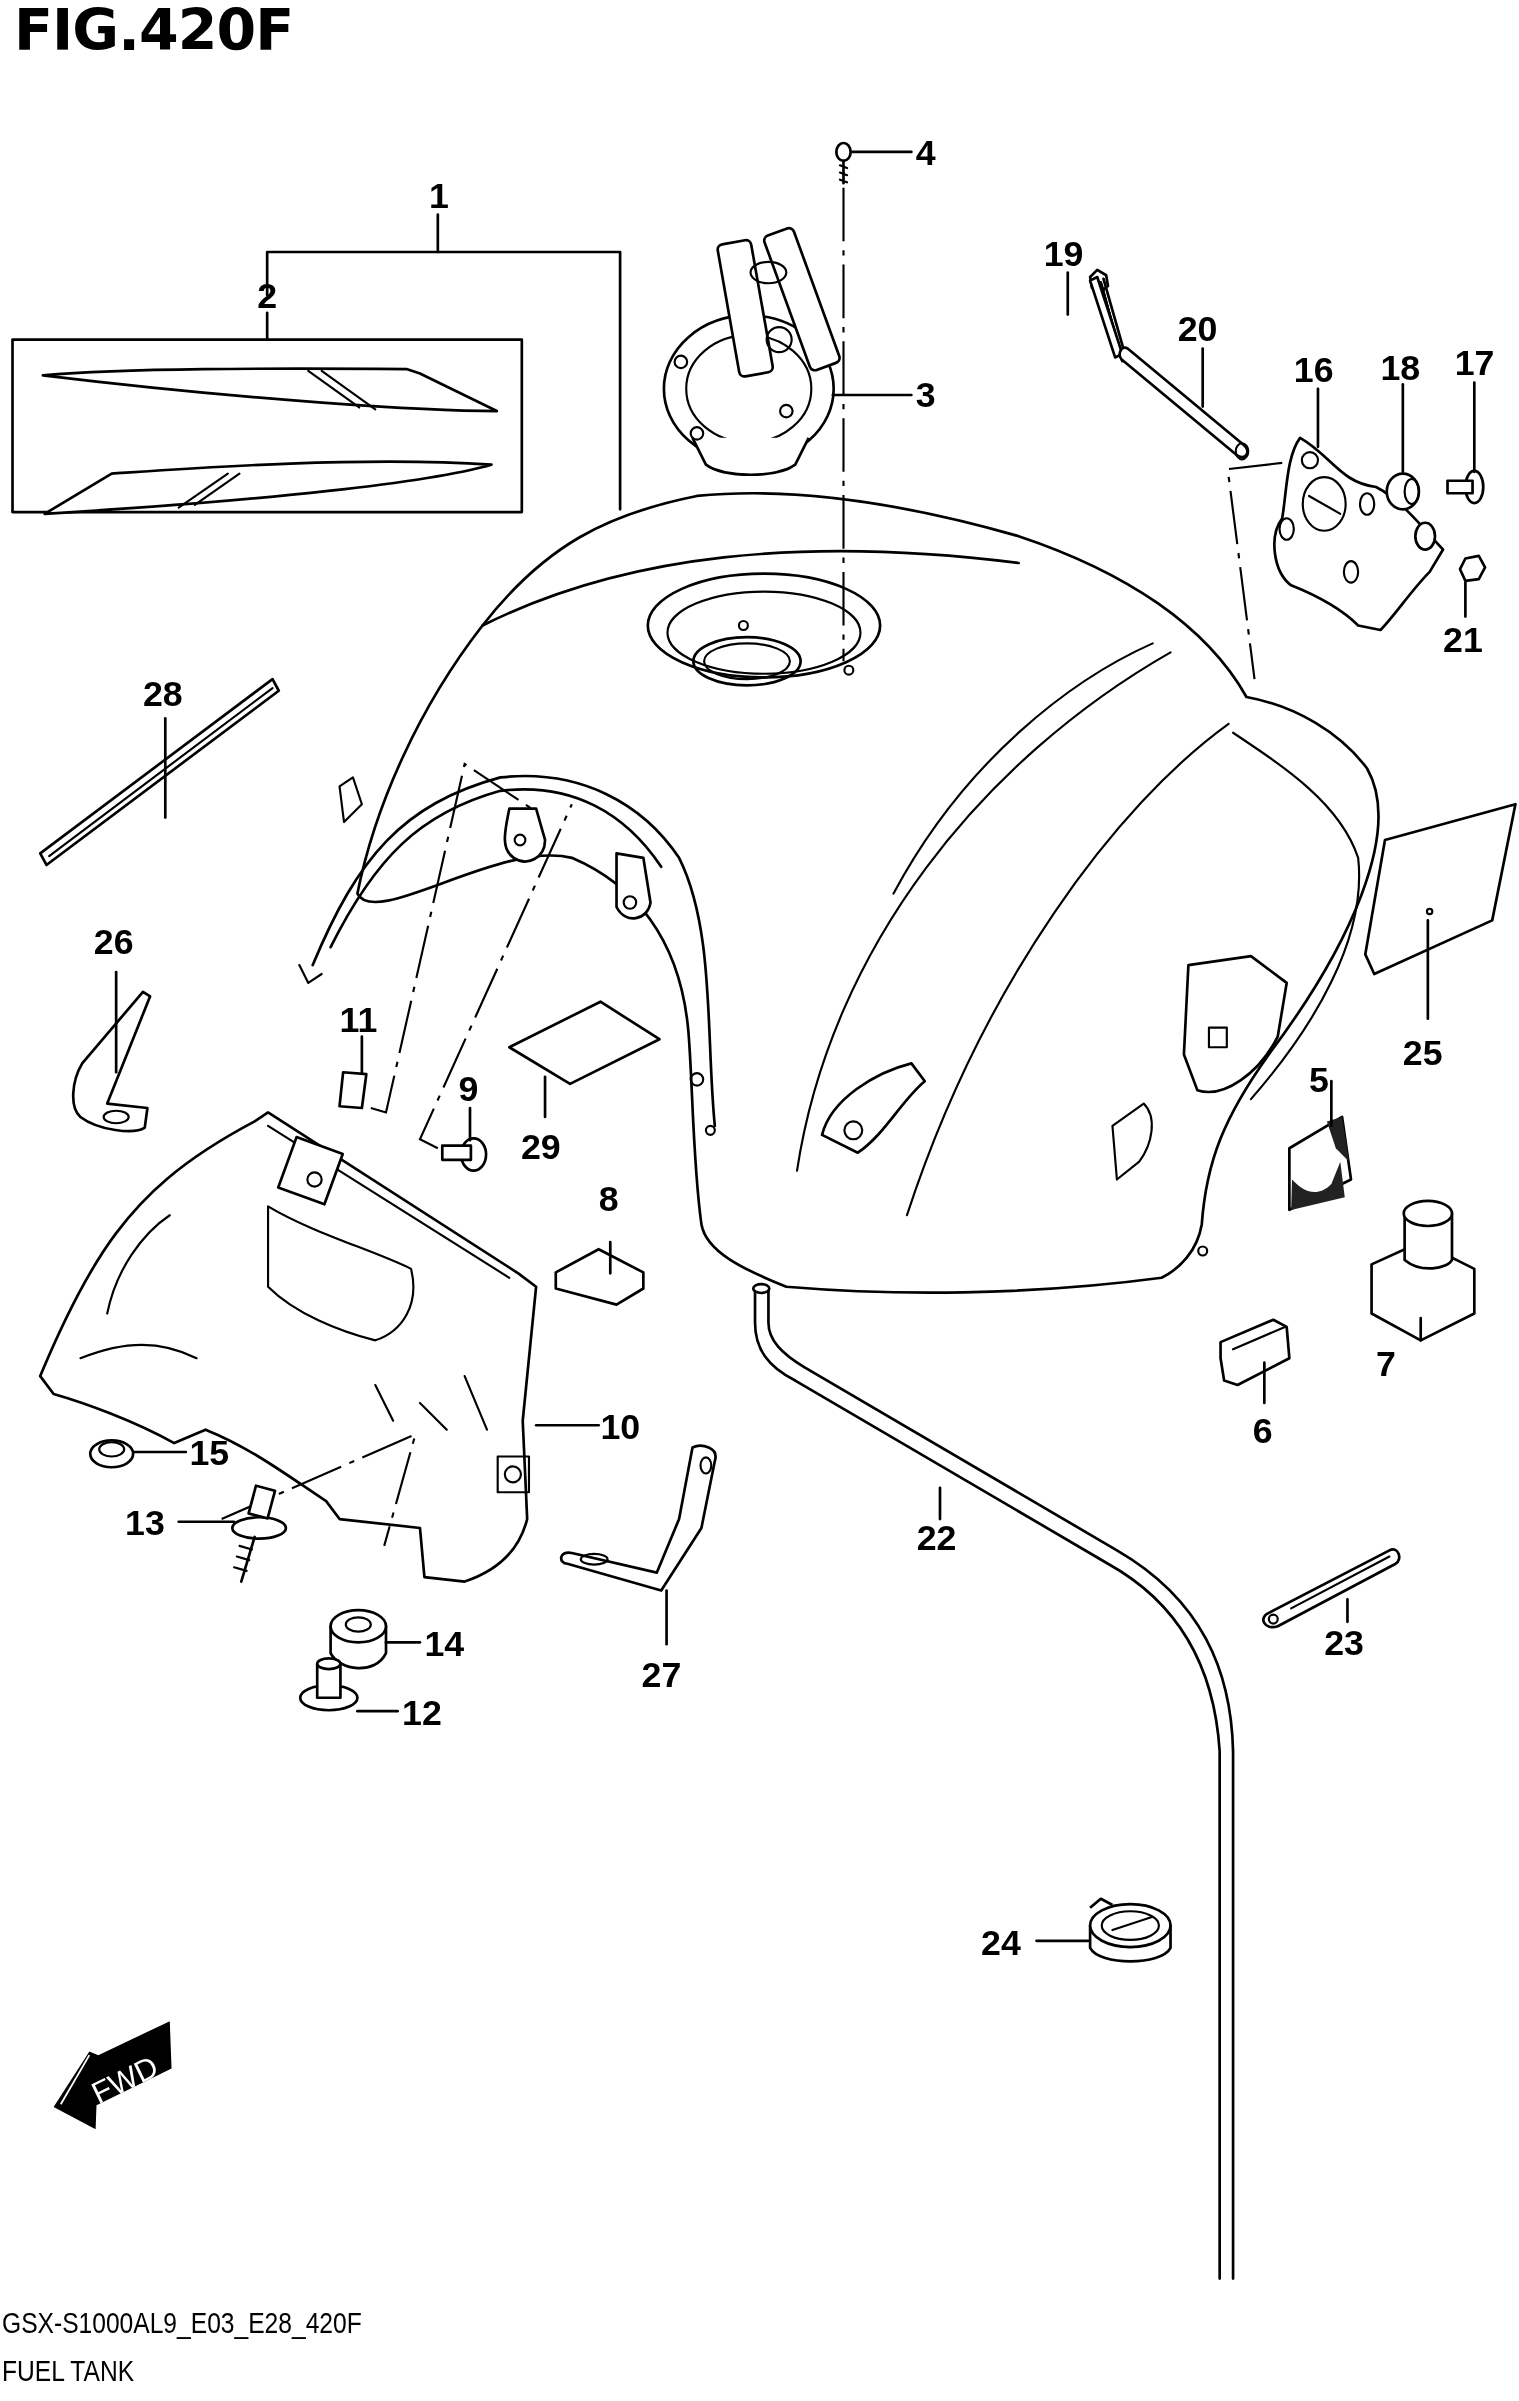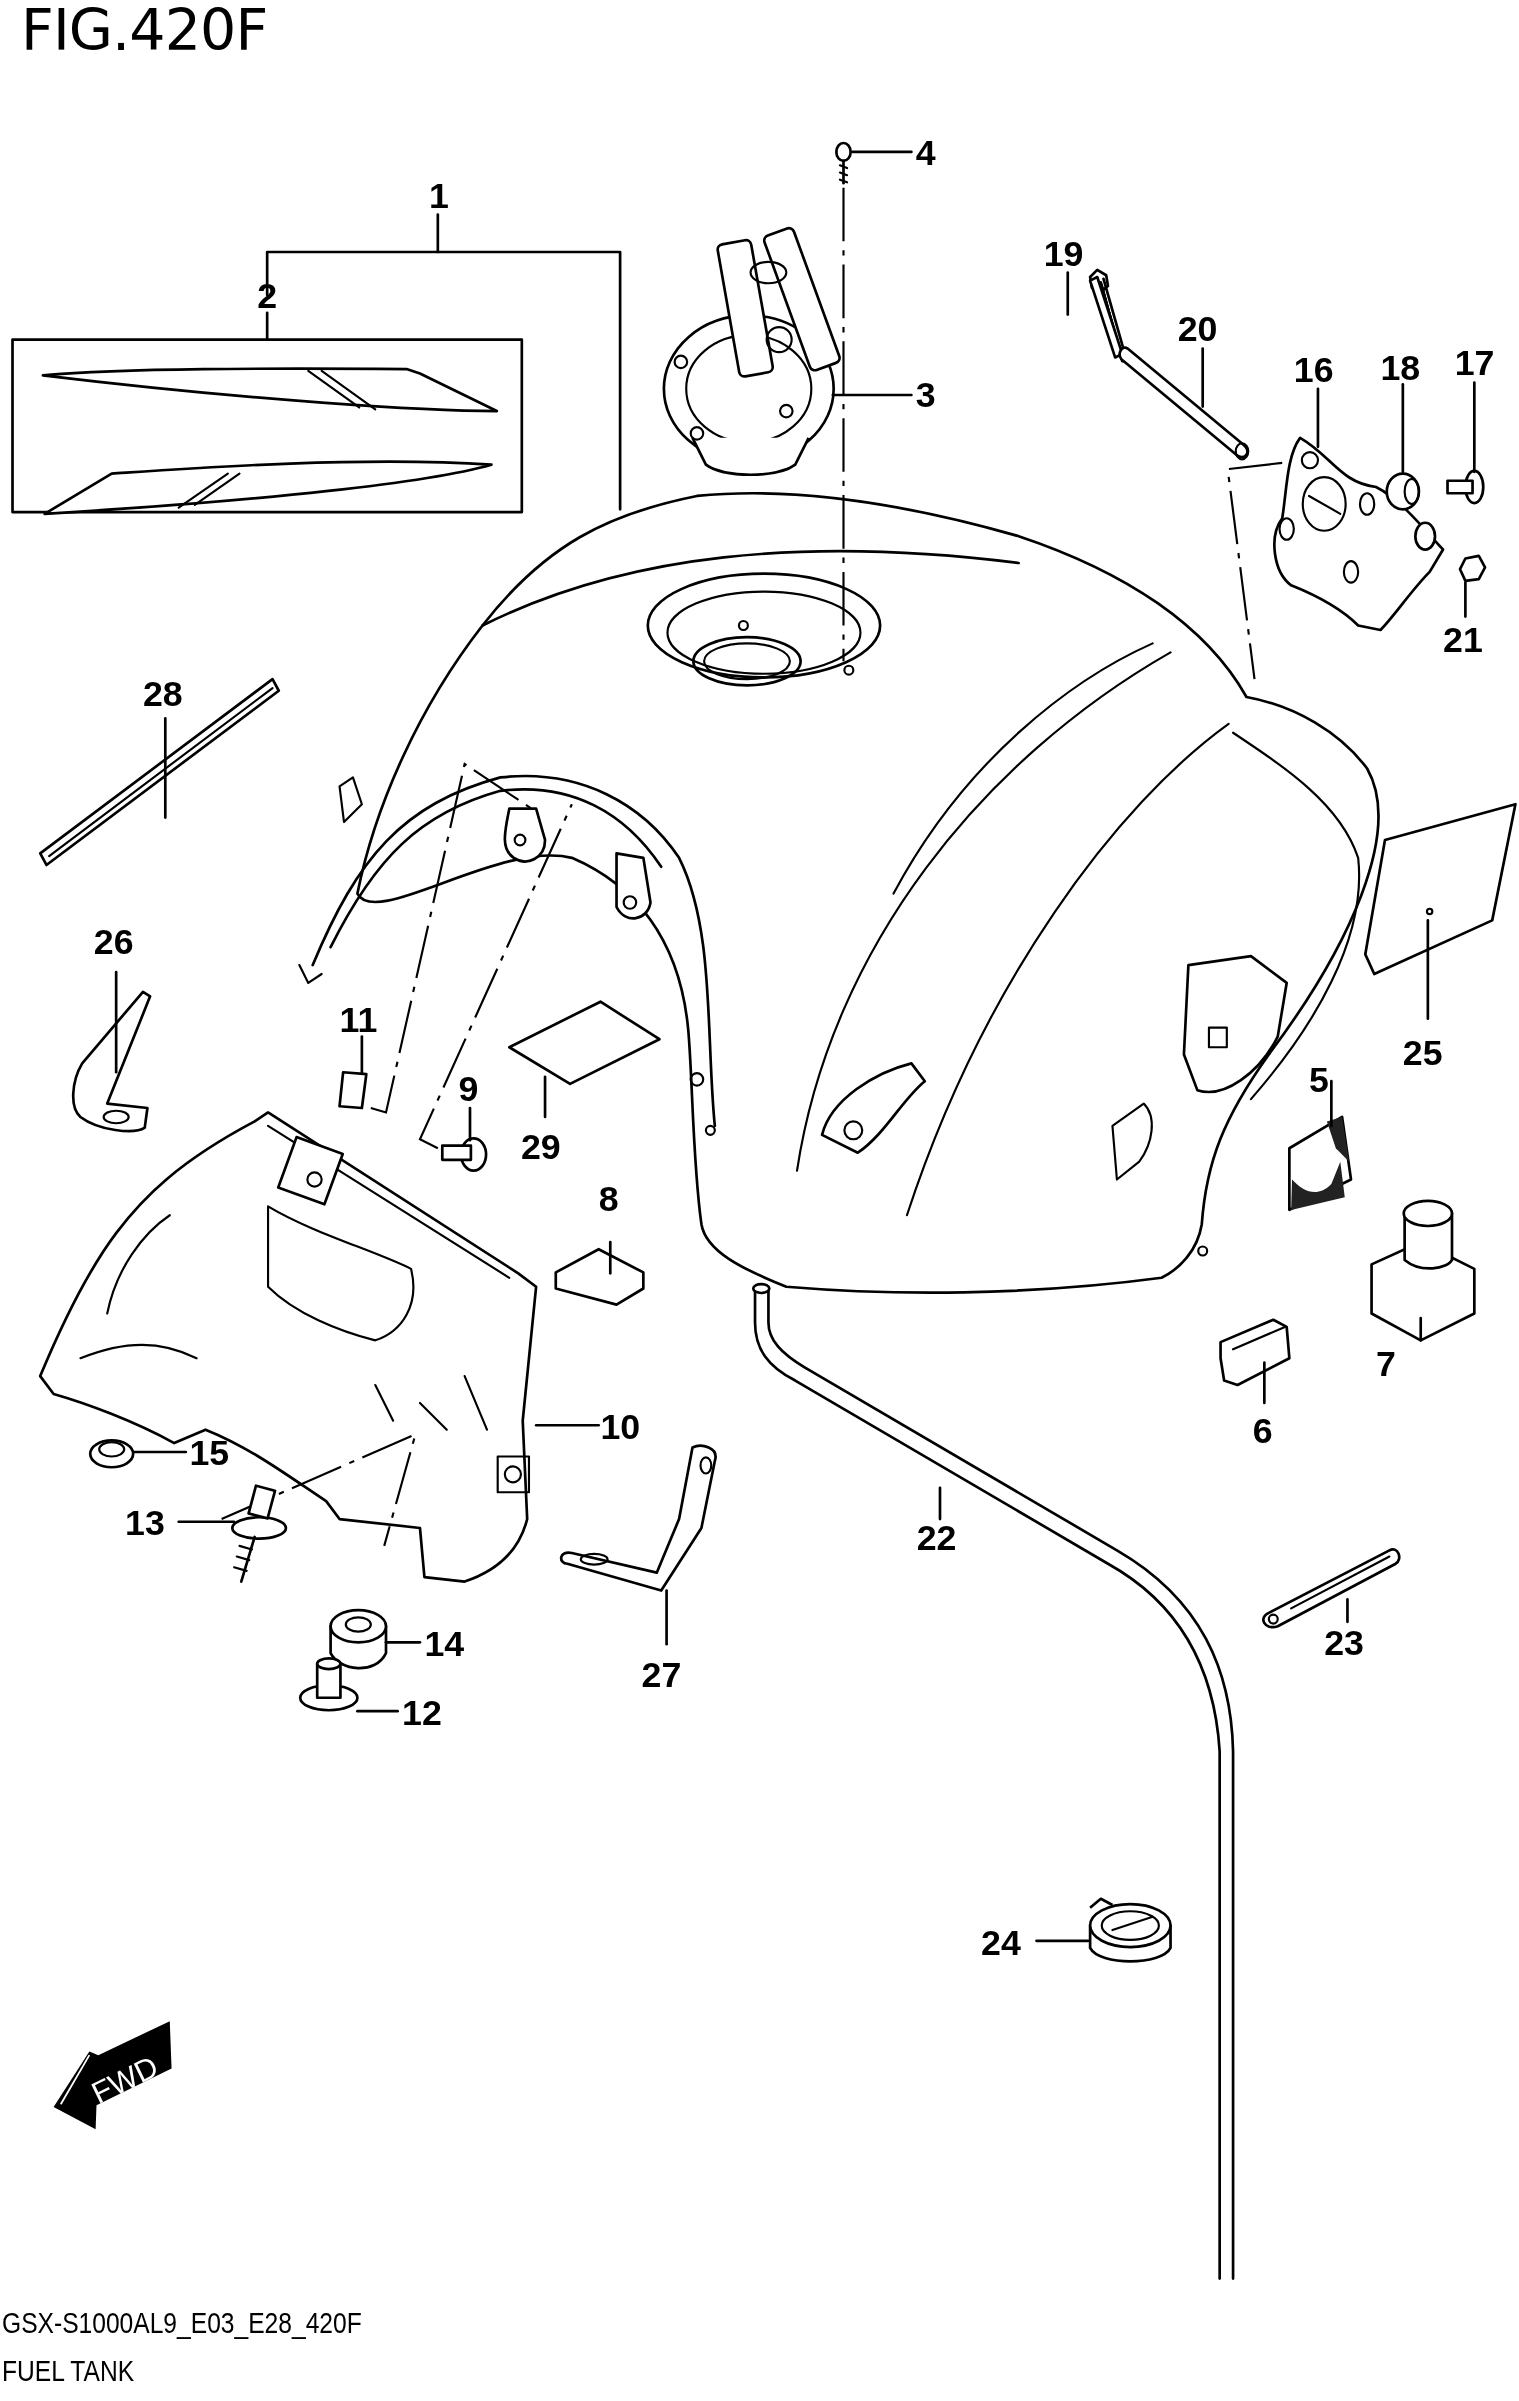--- a/index.html
+++ b/index.html
@@ -1,18 +1,18 @@
 <!DOCTYPE html>
 <html style="font-size:14.3px"><head>
 <meta charset="utf-8">
 <style>
   html, body { margin: 0; padding: 0; background: #ffffff; }
   body { width: 1519px; height: 2401px; position: relative; overflow: hidden;
          font-family: "Liberation Sans", sans-serif; color: #000; }
-  .fig-title { position: absolute; left: 21px; top: 1.8px; font-size: 57px; font-weight: 400;
+  .fig-title { position: absolute; left: 14px; top: 1.8px; font-size: 57px; font-weight: 700;
                letter-spacing: -0.9px; font-family: "DejaVu Sans", sans-serif; line-height: 1; }
   .footer { position: absolute; left: 1.8px; font-family: "Liberation Sans Narrow", "Liberation Sans", sans-serif;
             font-size: 30px; line-height: 1; transform: scaleX(0.82); transform-origin: left top; }
   .footer.code { top: 2308px; }
   .footer.name { top: 2356px; }
   svg#diagram { position: absolute; left: 0; top: 0; }
   .lbl { font-family: "Liberation Sans", sans-serif; font-weight: bold; font-size: 40px; fill: #000; }
   .ln { stroke: #000; stroke-width: 3; fill: none; stroke-linecap: round; stroke-linejoin: round; }
   .thin { stroke: #000; stroke-width: 2.4; fill: none; stroke-linecap: round; stroke-linejoin: round; }
   .dash { stroke: #000; stroke-width: 2.4; fill: none; stroke-dasharray: 60 10 6 10; }

